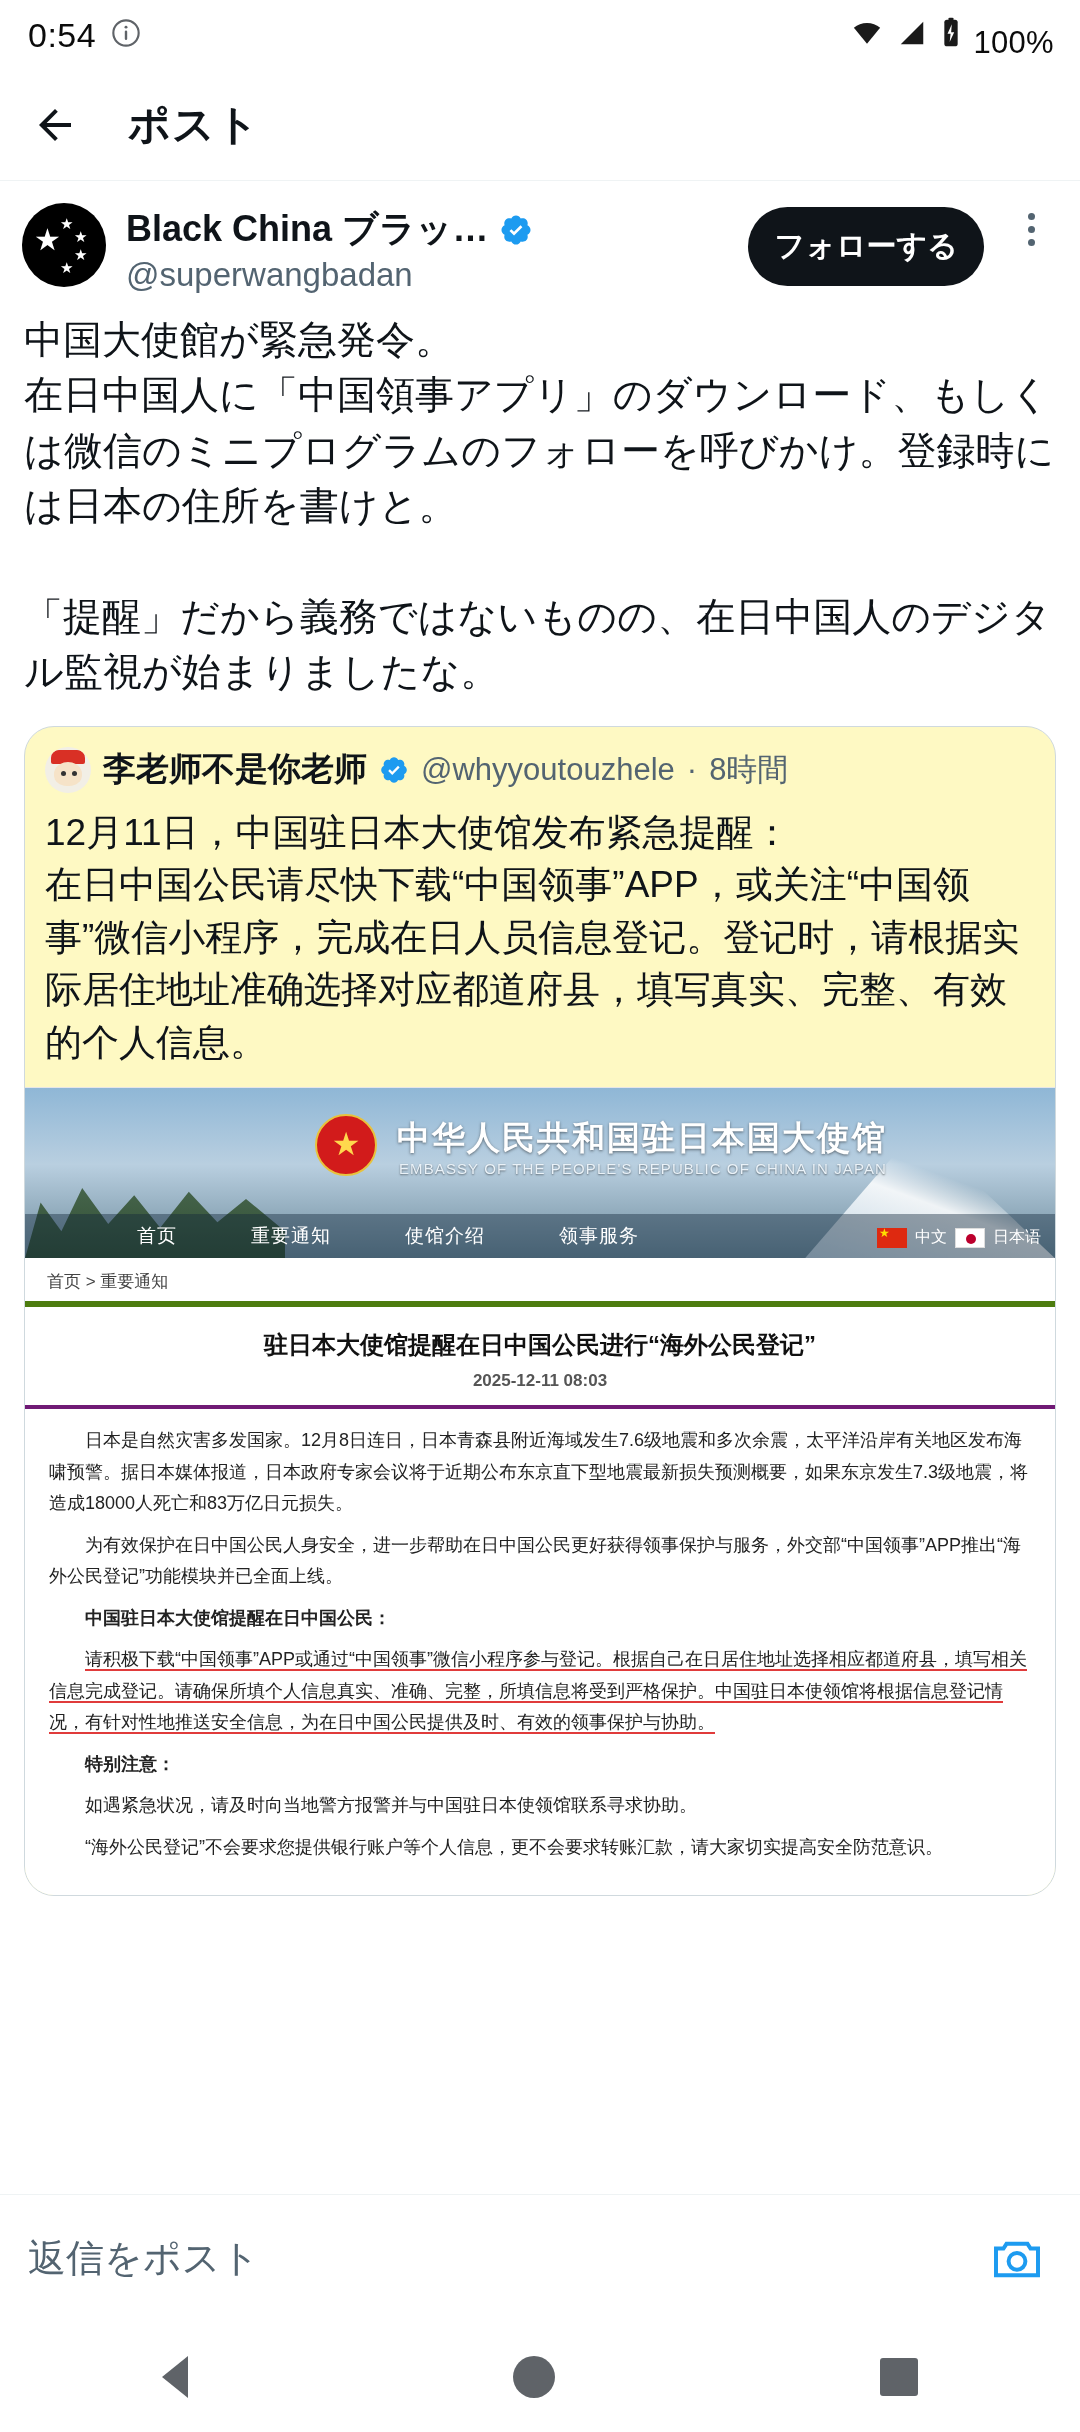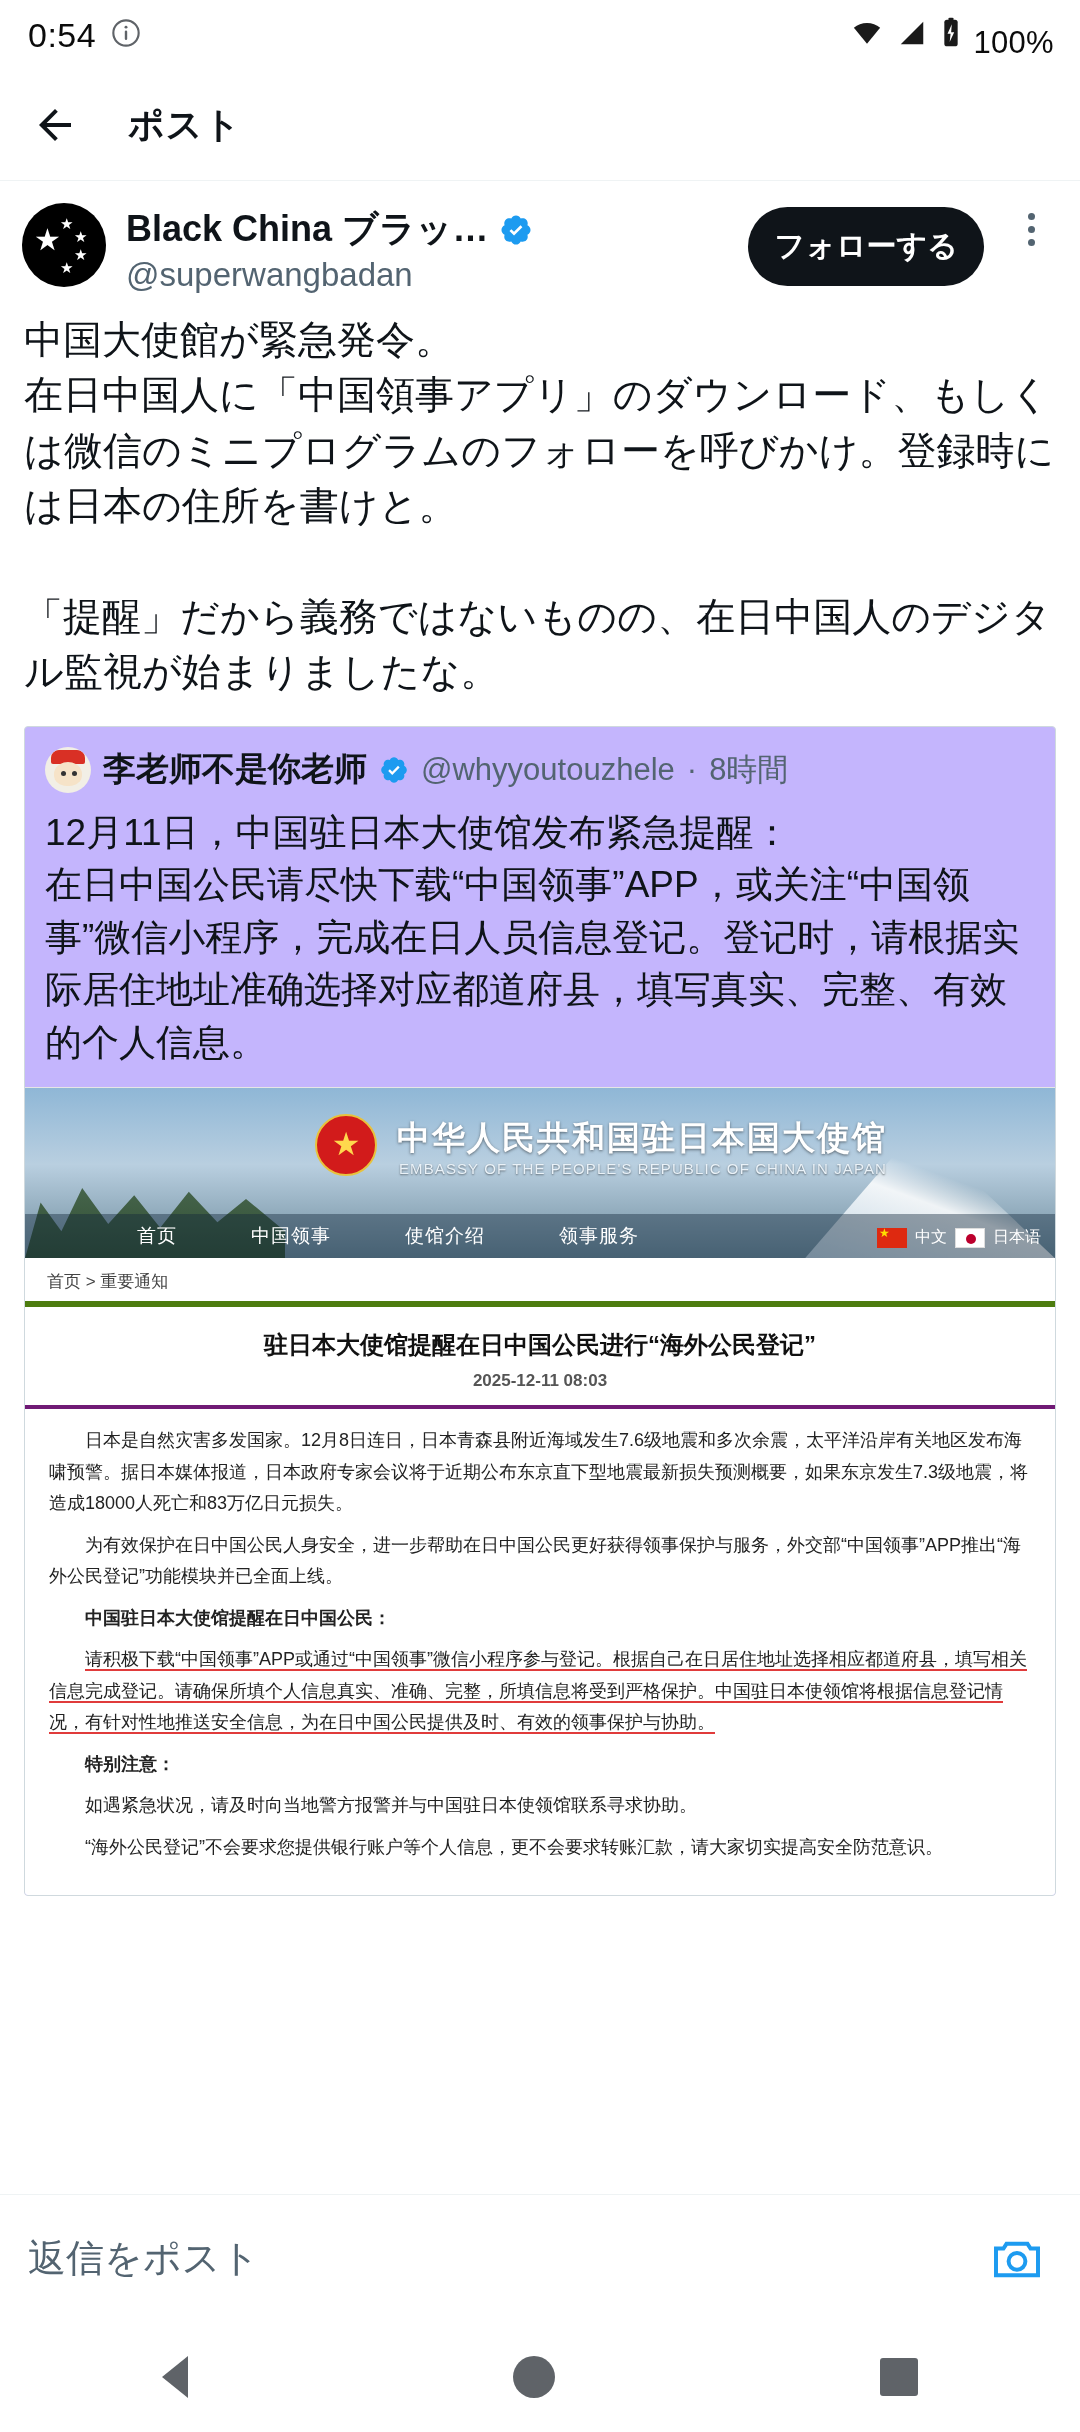--- a/index.html
+++ b/index.html
@@ -32,21 +32,21 @@
     padding: 0 24px;
     gap: 42px;
     background: #fff;
   }
   .back-btn {
     width: 62px; height: 62px;
     display: flex; align-items: center; justify-content: center;
     color: #0f1419;
   }
   .appbar-title {
-    font-size: 36px; font-weight: bold; color: #0f1419;
+    font-size: 42px; font-weight: bold; color: #0f1419;
     letter-spacing: 1px;
   }
 
   .divider { height: 1px; background: #eff3f4; width: 100%; }
 
   
   .tweet { padding: 0 22px; }
   .tweet-head {
     display: flex; align-items: flex-start;
     padding-top: 22px;
@@ -98,23 +98,23 @@
     color: #0f1419;
     padding: 18px 2px 0 2px;
     white-space: pre-wrap;
     letter-spacing: 0px;
   }
 
   
   .quote-card {
     margin: 26px 2px 0 2px;
     border: 1px solid #cfd9de;
-    border-radius: 4px;
+    border-radius: 30px;
     overflow: hidden;
-    background: #c4b5fd;
+    background: #fef9c3;
   }
   .quote-head {
     display: flex; align-items: center; gap: 12px;
     padding: 20px 20px 0 20px;
   }
   .q-avatar {
     width: 46px; height: 46px; border-radius: 50%;
     flex: 0 0 46px; overflow: hidden;
     background: #f2efe6; position: relative;
   }
@@ -341,21 +341,21 @@
 
     <div class="embed-img">
       <div class="emb-banner">
         <div class="trees"></div>
         <div class="mtn"></div>
         <div class="emb-emblem"></div>
         <div class="emb-title-cn">中华人民共和国驻日本国大使馆</div>
         <div class="emb-title-en">EMBASSY OF THE PEOPLE'S REPUBLIC OF CHINA IN JAPAN</div>
         <div class="emb-nav">
           <span>首页</span>
-          <span>中国领事</span>
+          <span>重要通知</span>
           <span>使馆介绍</span>
           <span>领事服务</span>
           <div class="emb-lang">
             <span class="flag-cn"></span>
             <b>中文</b>
             <span class="flag-jp"></span>
             <b>日本语</b>
           </div>
         </div>
       </div>

